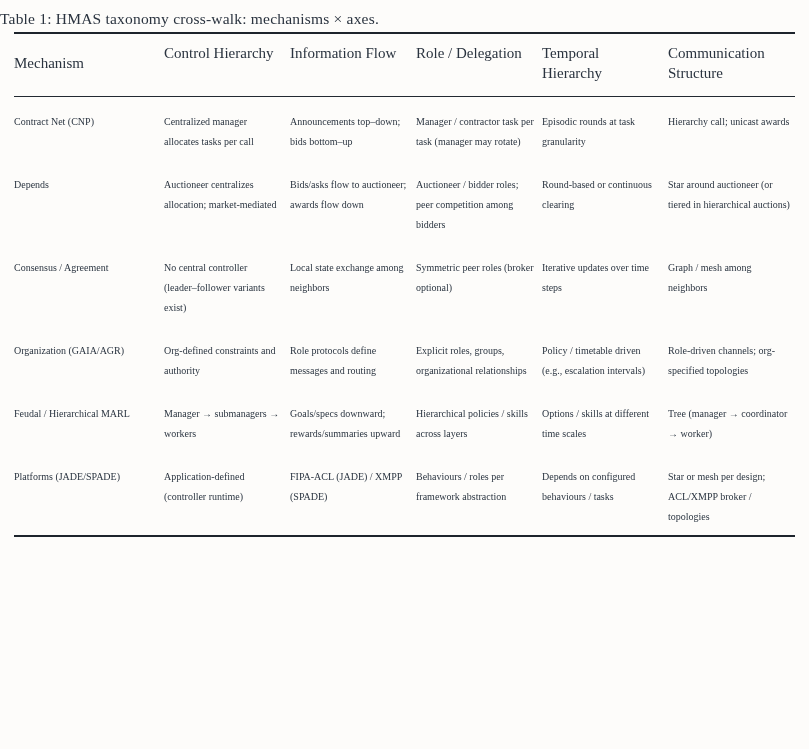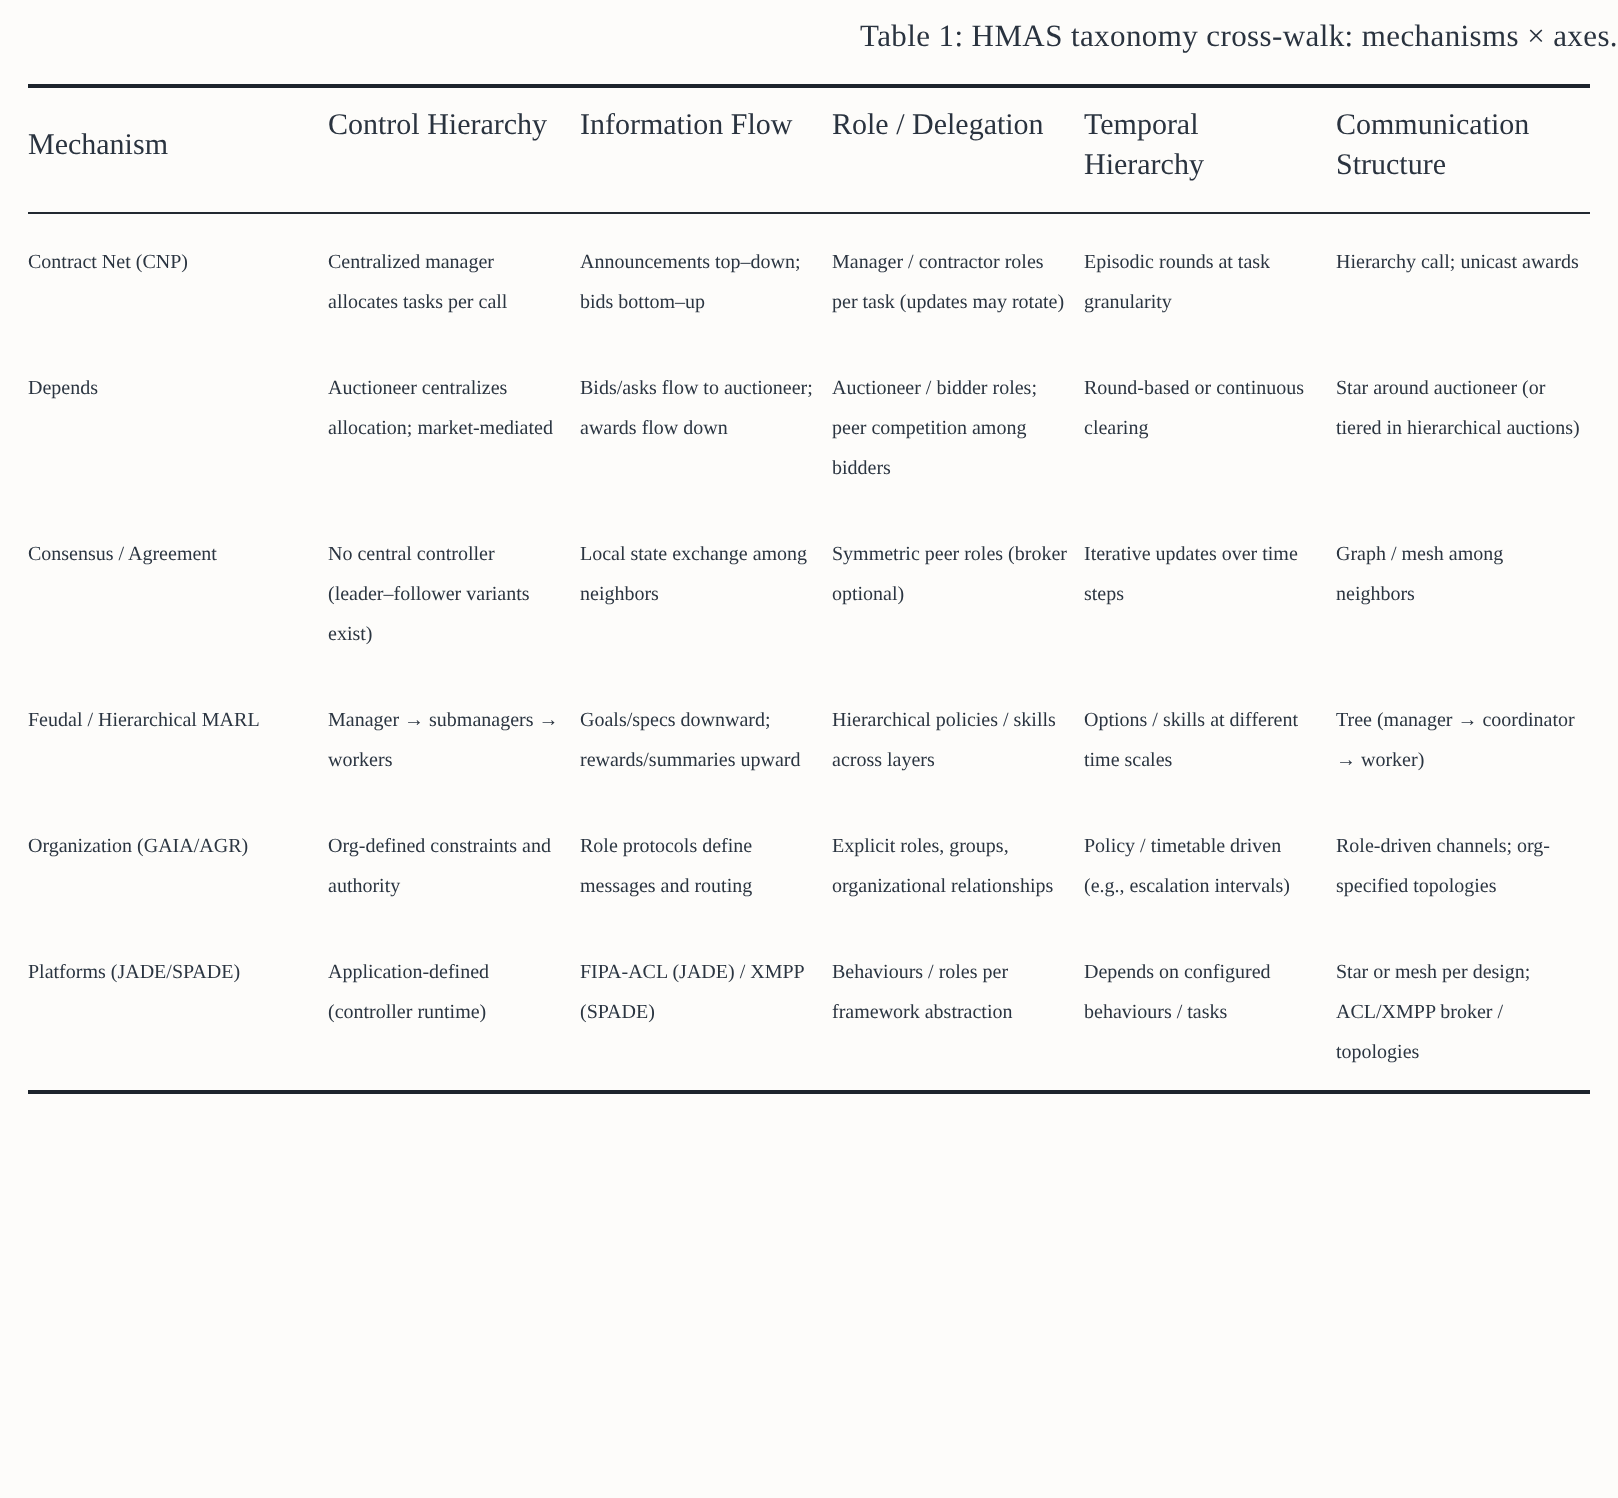--- a/index.html
+++ b/index.html
@@ -12,32 +12,32 @@
     font-family: "Liberation Serif", "DejaVu Serif", serif;
     color: #2b3541;
     -webkit-font-smoothing: antialiased;
   }
   .page {
     width: 809px;
     height: 749px;
     position: relative;
   }
   .caption {
-    text-align: right;
+    text-align: left;
     padding-top: 9px;
     font-size: 15.5px;
     line-height: 20px;
     letter-spacing: 0.2px;
     color: #2a333f;
   }
   table.tax {
     border-collapse: collapse;
     table-layout: fixed;
     width: 781px;
-    margin: 13px 0 0 14px;
+    margin: 3px 0 0 14px;
     border-top: 2.5px solid #1d242c;
     border-bottom: 2.5px solid #1d242c;
   }
   table.tax col.c0 { width: 150px; }
   table.tax col.c1 { width: 126px; }
   table.tax col.c2 { width: 126px; }
   table.tax col.c3 { width: 126px; }
   table.tax col.c4 { width: 126px; }
   table.tax col.c5 { width: 127px; }
   thead th {
@@ -84,55 +84,55 @@
         <th>Role / Delegation</th>
         <th>Temporal Hierarchy</th>
         <th>Communication Structure</th>
       </tr>
     </thead>
     <tbody>
       <tr>
         <td>Contract Net (CNP)</td>
         <td>Centralized manager allocates tasks per call</td>
         <td>Announcements top–down; bids bottom–up</td>
-        <td>Manager / contractor roles per task (updates may rotate)</td>
+        <td>Manager / contractor task per task (manager may rotate)</td>
         <td>Episodic rounds at task granularity</td>
         <td>Hierarchy call; unicast awards</td>
       </tr>
       <tr>
         <td>Depends</td>
         <td>Auctioneer centralizes allocation; market-mediated</td>
         <td>Bids/asks flow to auctioneer; awards flow down</td>
         <td>Auctioneer / bidder roles; peer competition among bidders</td>
         <td>Round-based or continuous clearing</td>
         <td>Star around auctioneer (or tiered in hierarchical auctions)</td>
       </tr>
       <tr>
         <td>Consensus / Agreement</td>
         <td>No central controller (leader–follower variants exist)</td>
         <td>Local state exchange among neighbors</td>
         <td>Symmetric peer roles (broker optional)</td>
         <td>Iterative updates over time steps</td>
         <td>Graph / mesh among neighbors</td>
       </tr>
       <tr>
+        <td>Organization (GAIA/AGR)</td>
+        <td>Org-defined constraints and authority</td>
+        <td>Role protocols define messages and routing</td>
+        <td>Explicit roles, groups, organizational relationships</td>
+        <td>Policy / timetable driven (e.g., escalation intervals)</td>
+        <td>Role-driven channels; org-specified topologies</td>
+      </tr>
+      <tr>
         <td>Feudal / Hierarchical MARL</td>
         <td>Manager → submanagers → workers</td>
         <td>Goals/specs downward; rewards/summaries upward</td>
         <td>Hierarchical policies / skills across layers</td>
         <td>Options / skills at different time scales</td>
         <td>Tree (manager → coordinator → worker)</td>
-      </tr>
-      <tr>
-        <td>Organization (GAIA/AGR)</td>
-        <td>Org-defined constraints and authority</td>
-        <td>Role protocols define messages and routing</td>
-        <td>Explicit roles, groups, organizational relationships</td>
-        <td>Policy / timetable driven (e.g., escalation intervals)</td>
-        <td>Role-driven channels; org-specified topologies</td>
       </tr>
       <tr>
         <td>Platforms (JADE/SPADE)</td>
         <td>Application-defined (controller runtime)</td>
         <td>FIPA-ACL (JADE) / XMPP (SPADE)</td>
         <td>Behaviours / roles per framework abstraction</td>
         <td>Depends on configured behaviours / tasks</td>
         <td>Star or mesh per design; ACL/XMPP broker / topologies</td>
       </tr>
     </tbody>

